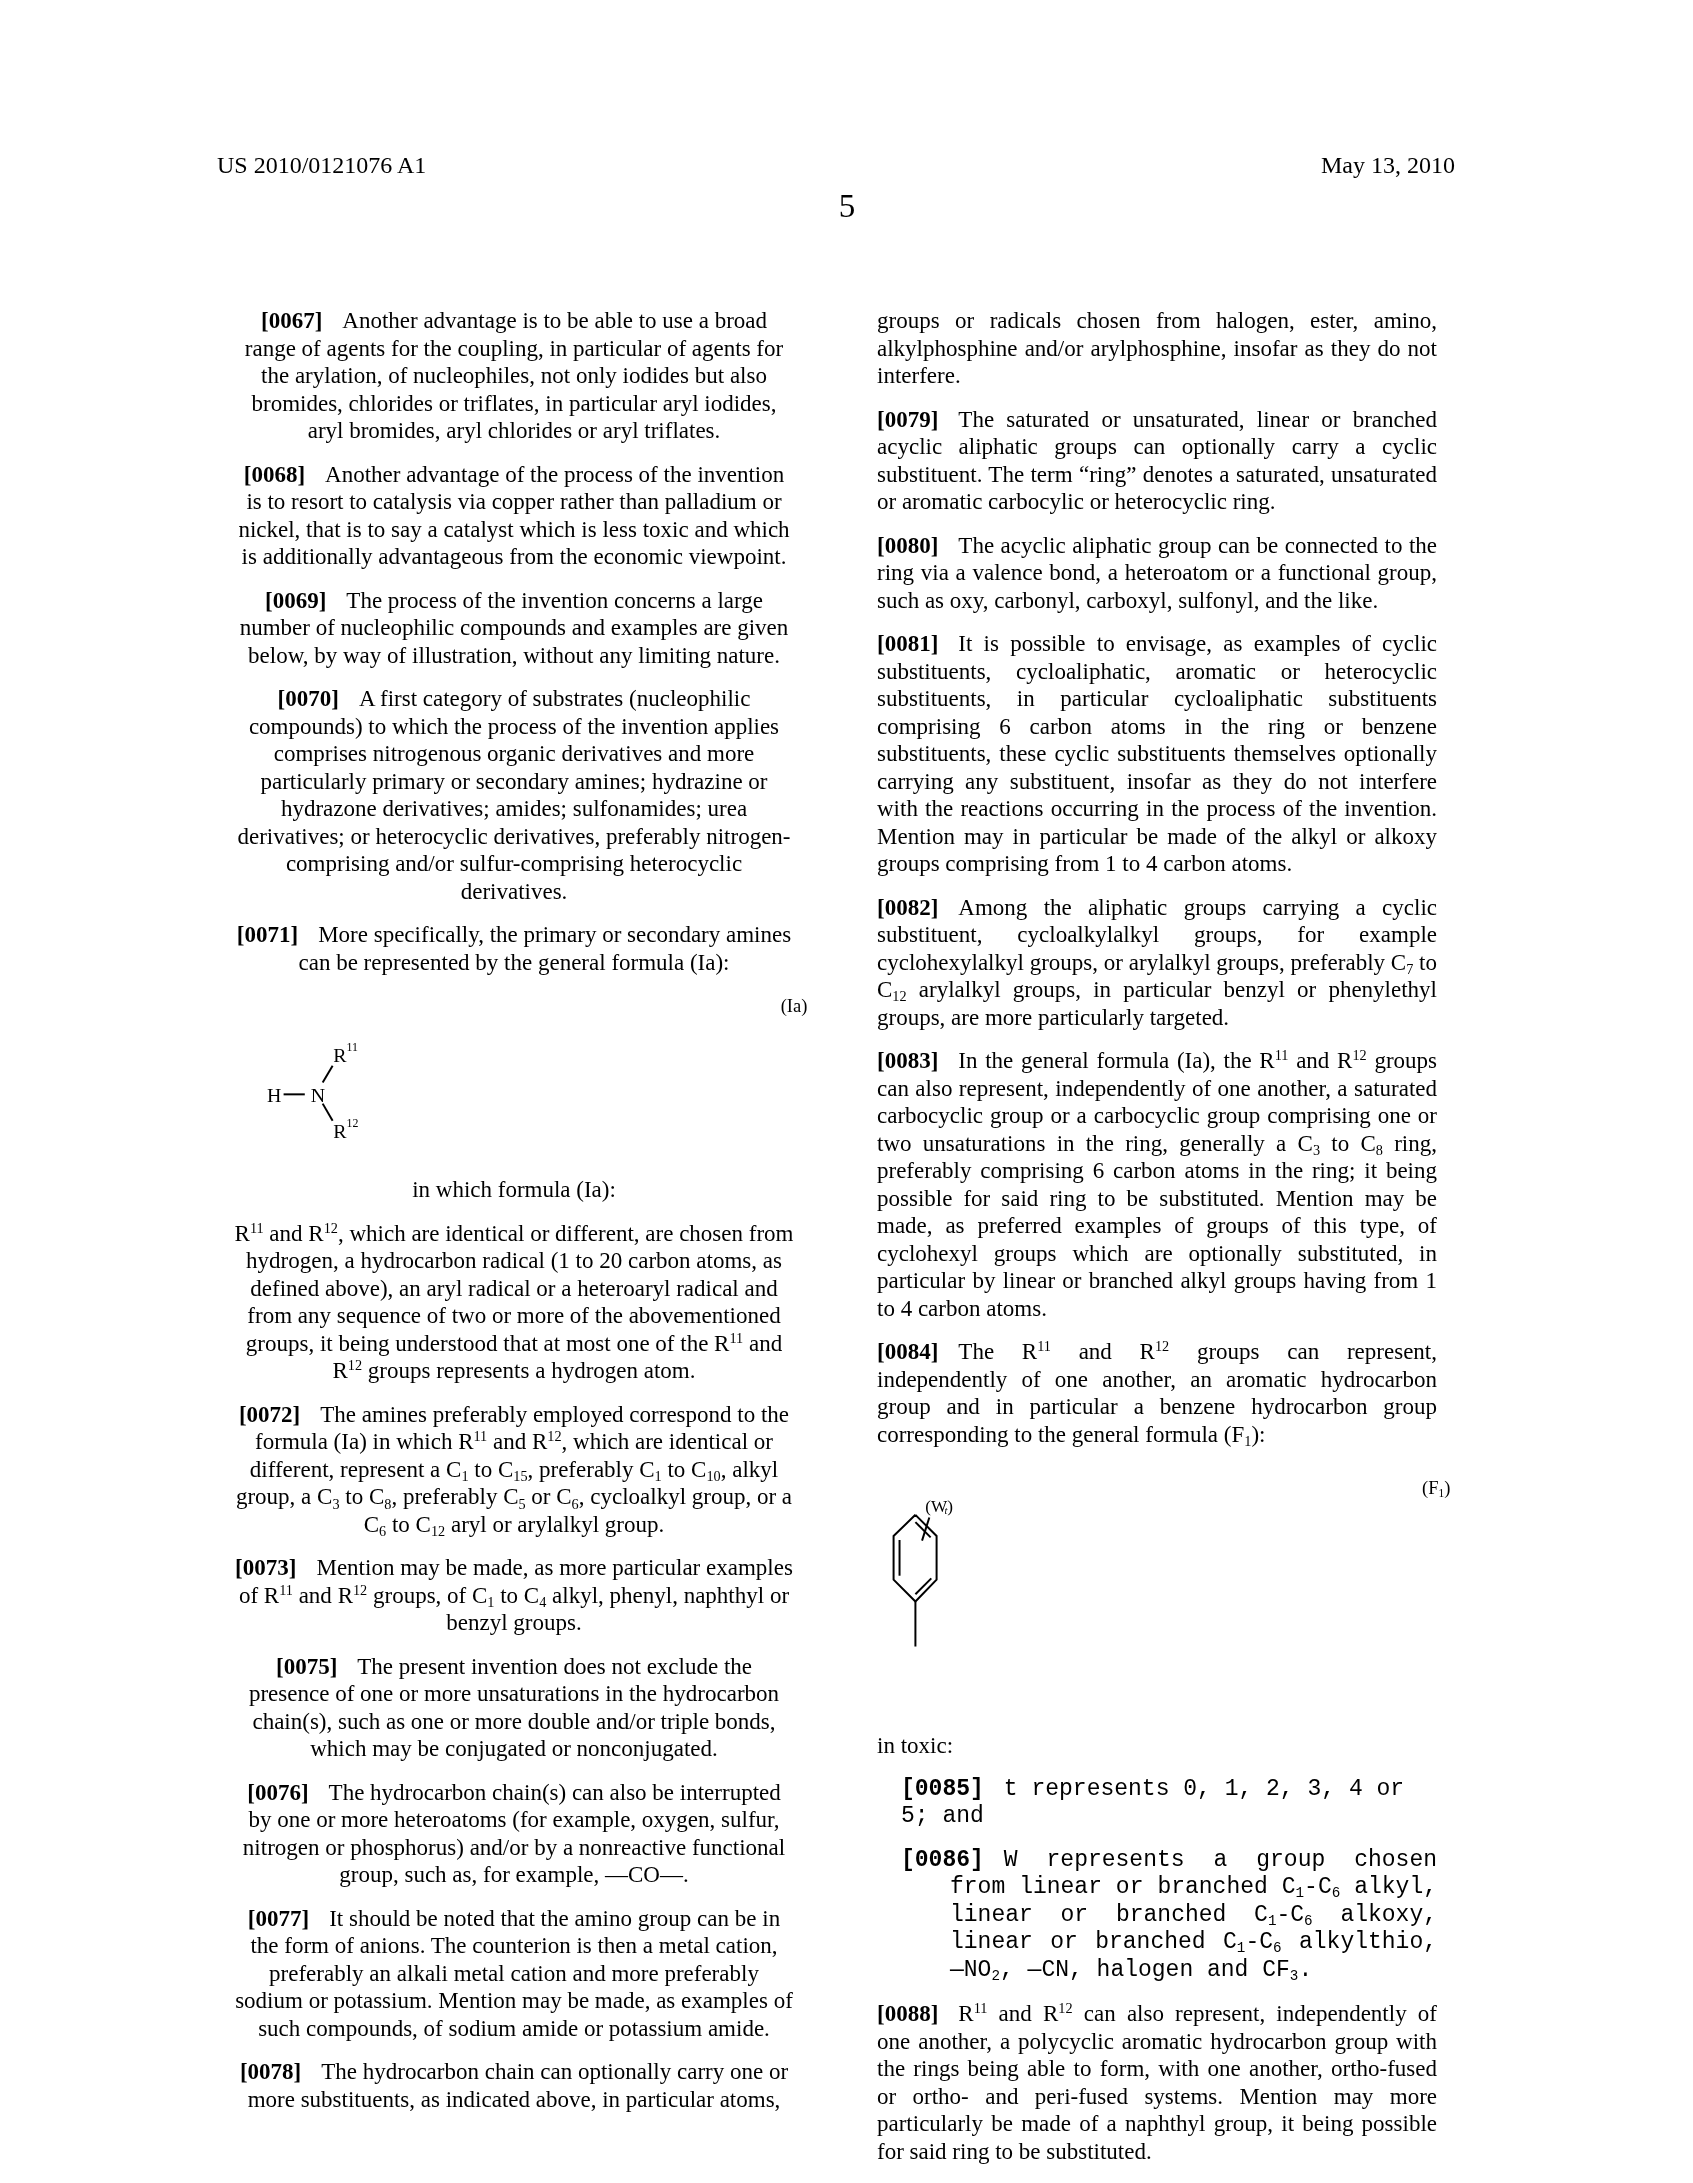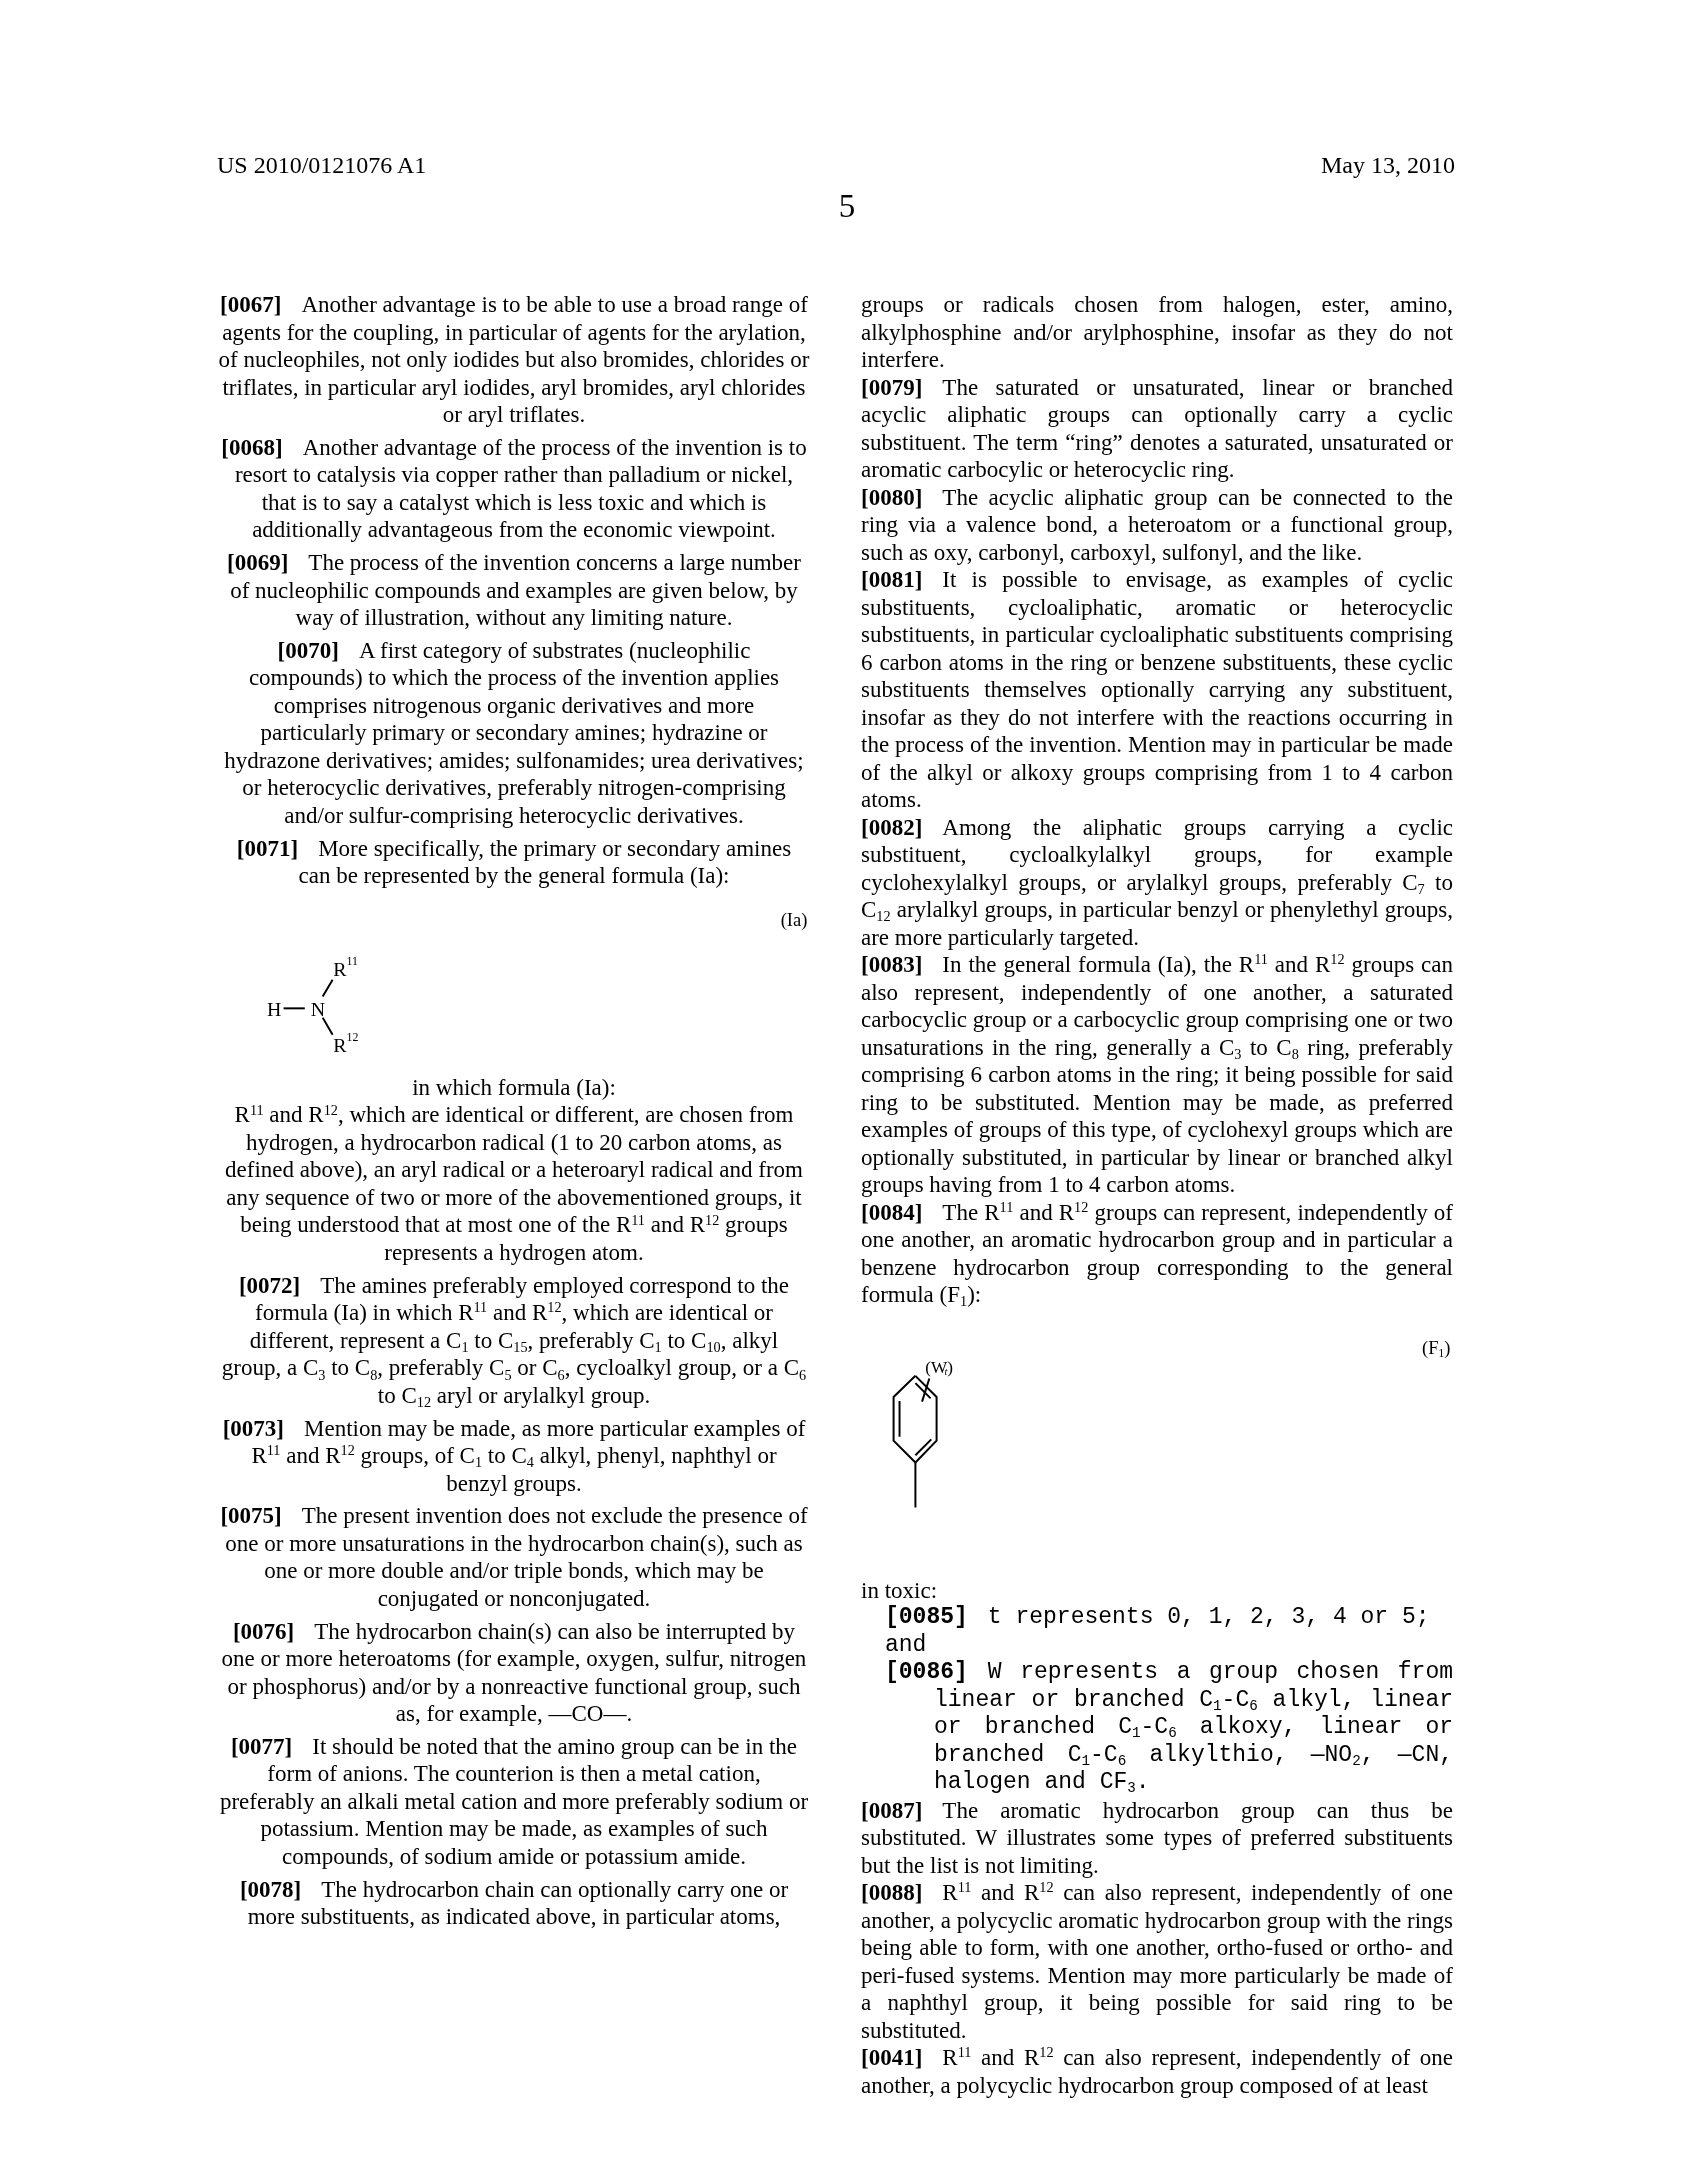--- a/index.html
+++ b/index.html
@@ -5,21 +5,21 @@
   html, body { margin: 0; padding: 0; background: #ffffff; }
   body { width: 1694px; height: 2183px; position: relative; overflow: hidden;
          font-family: "Liberation Serif", "DejaVu Serif", serif; color: #000; }
   .hdr { position: absolute; top: 147px; font-size: 24px; line-height: 37px; }
   #hdr-left { left: 217px; }
   #hdr-right { right: 239px; }
   #page-num { position: absolute; top: 188px; left: 0; width: 1694px; text-align: center; font-size: 33px; line-height: 37px; }
   .col { position: absolute; top: 291px; width: 592px; font-size: 23px; line-height: 27.5px; text-align: justify; }
   #col-left { left: 218px; }
   #col-right { left: 861px; }
-  .col p { margin: 0; }
+  .col p { margin: 16px; }
   #col-left p { margin-bottom: 5.3px; text-align: center; }
   #col-right p { margin-bottom: 0; }
   .pnum { font-weight: bold; margin-right: 20px; }
   sup { font-size: 62%; vertical-align: 0; position: relative; top: -0.55em; line-height: 0; }
   sub { font-size: 62%; vertical-align: 0; position: relative; top: 0.3em; line-height: 0; }
   .formula { position: relative; width: 592px; }
   .formula svg { display: block; }
   .formula-label { position: absolute; right: 2.6px; font-size: 18.5px; }
   .indent-item { padding-left: 24px; font-family: Liberation Mono, monospace; }
   .indent-item.hang { padding-left: 73px; text-indent: -49px; }
@@ -91,19 +91,18 @@
       <line x1="103" y1="105" x2="92" y2="140" stroke="#000" stroke-width="3"></line>
       <text x="97" y="96" font-size="26">(W)</text>
       <text x="126" y="100" font-size="16" font-style="italic">t</text>
     </svg>
   </div>
 
   <p class="nojust">in toxic:</p>
   <p class="indent-item nojust"><span class="pnum">[0085]</span><span>t represents 0, 1, 2, 3, 4 or 5; and</span></p>
   <p class="indent-item hang"><span class="pnum">[0086]</span><span>W represents a group chosen from linear or branched C</span><sub>1</sub><span>-C</span><sub>6</sub><span> alkyl, linear or branched C</span><sub>1</sub><span>-C</span><sub>6</sub><span> alkoxy, linear or branched C</span><sub>1</sub><span>-C</span><sub>6</sub><span> alkylthio, —NO</span><sub>2</sub><span>, —CN, halogen and CF</span><sub>3</sub><span>.</span></p>
 
-  <p><span class="pnum">[0087]</span><span>The aromatic hydrocarbon group can thus be substituted. W illustrates some types of preferred substituents but the list is not limiting.</span></p>
 
   <p><span class="pnum">[0088]</span><span>R</span><sup>11</sup><span> and </span><span>R</span><sup>12</sup><span> can also represent, independently of one another, a polycyclic aromatic hydrocarbon group with the rings being able to form, with one another, ortho-fused or ortho- and peri-fused systems. Mention may more particularly be made of a naphthyl group, it being possible for said ring to be substituted.</span></p>
 
   <p><span class="pnum">[0041]</span><span>R</span><sup>11</sup><span> and </span><span>R</span><sup>12</sup><span> can also represent, independently of one another, a polycyclic hydrocarbon group composed of at least</span></p>
 </div>
 
 
 </body></html>

